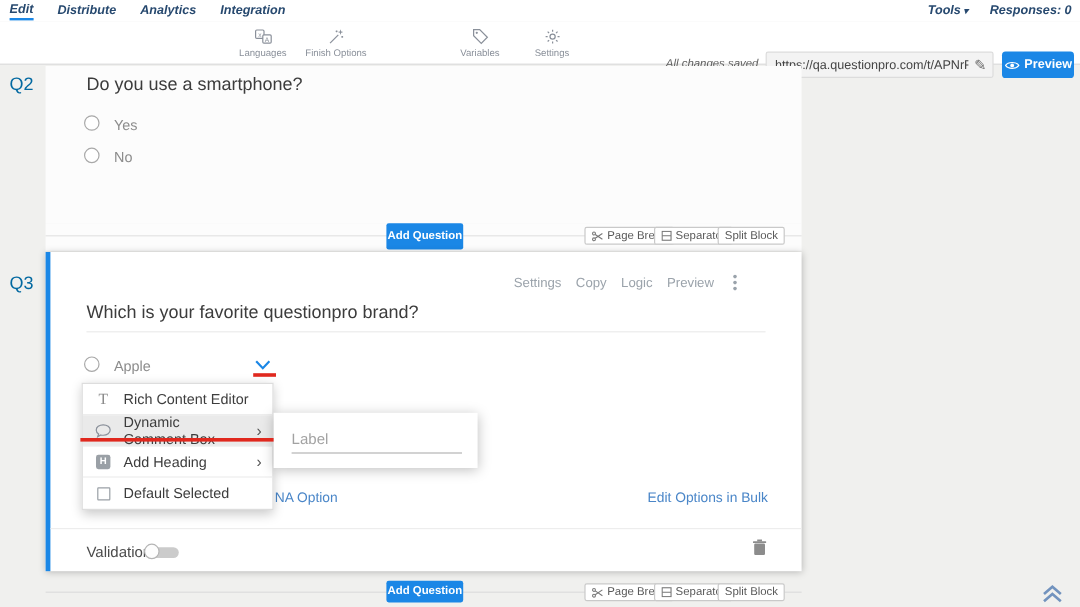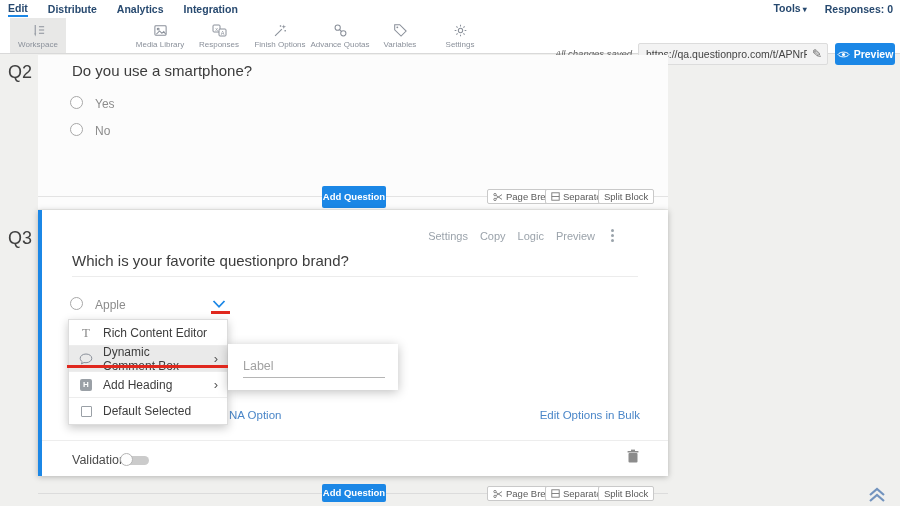--- a/index.html
+++ b/index.html
@@ -1,40 +1,40 @@
 <!DOCTYPE html>
 <html><head>
 <meta charset="utf-8">
 <style>
   *{margin:0;padding:0;box-sizing:border-box;font-family:"Liberation Sans",sans-serif;}
   html,body{width:900px;height:506px;}
   body{position:relative;background:#f0f0ee;overflow:hidden;}
   .abs{position:absolute;}
 
   
-  .topnav{position:absolute;left:0;top:0;width:900px;height:18px;background:#fff;}
+  .topnav{position:absolute;left:0;top:0;width:900px;height:18px;background:#fff;font-style:italic;}
   .topnav .left{position:absolute;left:8px;top:0;height:18px;display:flex;gap:20px;align-items:center;}
   .topnav .right{position:absolute;right:7px;top:0;height:18px;display:flex;gap:18px;align-items:center;}
   .nav-item{font-size:10.5px;font-weight:700;color:#27496F;cursor:pointer;line-height:14px;}
   .nav-item.active{border-bottom:2px solid #1B87E6;}
   .caret{font-size:8px;color:#27496F;margin-left:2px;}
 
   
   .toolbar{position:absolute;left:0;top:18px;width:900px;height:36px;background:#fff;border-bottom:1px solid #d9d9d9;}
   .tb-item{position:absolute;top:0;width:56px;height:35px;display:flex;flex-direction:column;align-items:center;justify-content:center;gap:2px;color:#8a909a;cursor:pointer;}
   .tb-item.active{background:#e8e8e7;}
   .tb-label{font-size:8px;color:#8a909a;white-space:nowrap;}
   .saved{position:absolute;left:540px;top:30px;width:92px;text-align:right;font-size:9.5px;font-style:italic;color:#5f5f5f;}
   .urlwrap{position:absolute;left:638px;top:25px;width:190px;height:22px;background:#f3f3f3;border:1px solid #dcdcdc;border-radius:2px;}
   .urlwrap input{width:100%;height:100%;border:0;background:transparent;font-size:10.5px;color:#444;padding:0 20px 0 7px;outline:none;}
   .pencil{position:absolute;right:5px;top:3px;font-size:12px;color:#666;cursor:pointer;}
   .preview-btn{position:absolute;left:835px;top:25px;width:60px;height:22px;background:#1B87E6;border-radius:3px;color:#fff;font-size:10.5px;font-weight:700;display:flex;align-items:center;justify-content:center;gap:4px;cursor:pointer;}
 
   
-  .q-gutter{position:absolute;left:8px;font-size:18px;color:#404040;}
+  .q-gutter{position:absolute;left:8px;font-size:15px;color:#0369a1;}
   .card{position:absolute;left:38px;width:630px;}
   .q2card{top:55px;height:131px;background:#fcfcfc;}
   .strip{top:186px;height:23px;background:#fcfcfc;}
   .hline{position:absolute;height:1px;background:#e3e3e3;}
   .addq-btn{position:absolute;width:64px;height:22px;background:#1B87E6;border-radius:2px;color:#fff;font-size:9.5px;font-weight:700;text-align:center;line-height:22px;cursor:pointer;}
   .block-btn{position:absolute;height:15px;background:#fff;border:1px solid #c9c9c9;border-radius:2px;display:inline-flex;align-items:center;gap:3px;padding:0 5px;font-size:9.5px;color:#5a5a5a;white-space:nowrap;cursor:pointer;}
   .qtext{font-size:15px;color:#3c3c3c;position:absolute;white-space:nowrap;}
   .radio{position:absolute;width:13px;height:13px;border:1.5px solid #a8a8a8;border-radius:50%;background:#fff;}
   .optlabel{position:absolute;font-size:12px;color:#8c8c8c;white-space:nowrap;}
 
@@ -76,60 +76,36 @@
     <span class="nav-item">Analytics</span>
     <span class="nav-item">Integration</span>
   </div>
   <div class="right">
     <span class="nav-item"><span>Tools</span><span class="caret">▾</span></span>
     <span class="nav-item">Responses: 0</span>
   </div>
 </div>
 
 <div class="toolbar">
-  <div class="tb-item active" style="left:10px">
-    <svg width="15" height="15" viewBox="0 0 16 16" fill="none" stroke="#8a909a" stroke-width="1.1">
-        <path d="M4.5 2 V11"></path>
-        <path d="M3.5 11 L4.5 14.3 L5.5 11 Z" fill="#8a909a" stroke="none"></path>
-        <path d="M8.5 4 H14 M8.5 7.5 H14 M8.5 11 H14"></path>
-      </svg>
-    <span class="tb-label">Workspace</span>
-  </div>
-  <div class="tb-item" style="left:132px">
-    <svg width="15" height="15" viewBox="0 0 16 16" fill="none" stroke="#8a909a" stroke-width="1.1">
-        <rect x="2" y="3" width="12" height="10" rx="1"></rect>
-        <circle cx="5.5" cy="6.5" r="1"></circle>
-        <path d="M3.5 12 L7 8.5 L9.5 11 L11.5 9 L13.5 12"></path>
-      </svg>
-    <span class="tb-label">Media Library</span>
-  </div>
   <div class="tb-item" style="left:191px">
     <svg width="15" height="15" viewBox="0 0 15 15" fill="none" stroke="#8a909a" stroke-width="1">
         <rect x="1" y="2" width="7" height="7" rx="1"></rect>
         <text x="4.5" y="7.6" font-size="5.5" fill="#8a909a" stroke="none" text-anchor="middle">x</text>
         <rect x="7" y="6" width="7" height="7" rx="1" fill="#fff"></rect>
         <text x="10.5" y="11.6" font-size="5.5" fill="#8a909a" stroke="none" text-anchor="middle">A</text>
       </svg>
-    <span class="tb-label">Responses</span>
+    <span class="tb-label">Languages</span>
   </div>
   <div class="tb-item" style="left:252px">
     <svg width="15" height="15" viewBox="0 0 16 16" fill="none" stroke="#8a909a" stroke-width="1.1">
         <path d="M2.2 13.8 L9.5 6.5"></path>
         <path d="M11.5 1.5 L12.1 3.4 L14 4 L12.1 4.6 L11.5 6.5 L10.9 4.6 L9 4 L10.9 3.4 Z" fill="#8a909a" stroke="none"></path>
         <path d="M8 2.5 v1.6 M7.2 3.3 h1.6 M13 7.5 v1.6 M12.2 8.3 h1.6"></path>
       </svg>
     <span class="tb-label">Finish Options</span>
-  </div>
-  <div class="tb-item" style="left:312px">
-    <svg width="15" height="15" viewBox="0 0 16 16" fill="none" stroke="#8a909a" stroke-width="1.1">
-        <circle cx="5" cy="5" r="2.8"></circle>
-        <circle cx="11" cy="11" r="2.8"></circle>
-        <path d="M6.8 6.8 L9.2 9.2"></path>
-      </svg>
-    <span class="tb-label">Advance Quotas</span>
   </div>
   <div class="tb-item" style="left:372px">
     <svg width="15" height="15" viewBox="0 0 16 16" fill="none" stroke="#8a909a" stroke-width="1.1">
         <path d="M1.8 1.8 H7.2 L14 8.6 L8.6 14 L1.8 7.2 Z"></path>
         <circle cx="4.6" cy="4.6" r="1" fill="#8a909a" stroke="none"></circle>
       </svg>
     <span class="tb-label">Variables</span>
   </div>
   <div class="tb-item" style="left:432px">
     <svg width="15" height="15" viewBox="0 0 16 16" fill="none" stroke="#8a909a" stroke-width="1.1">

